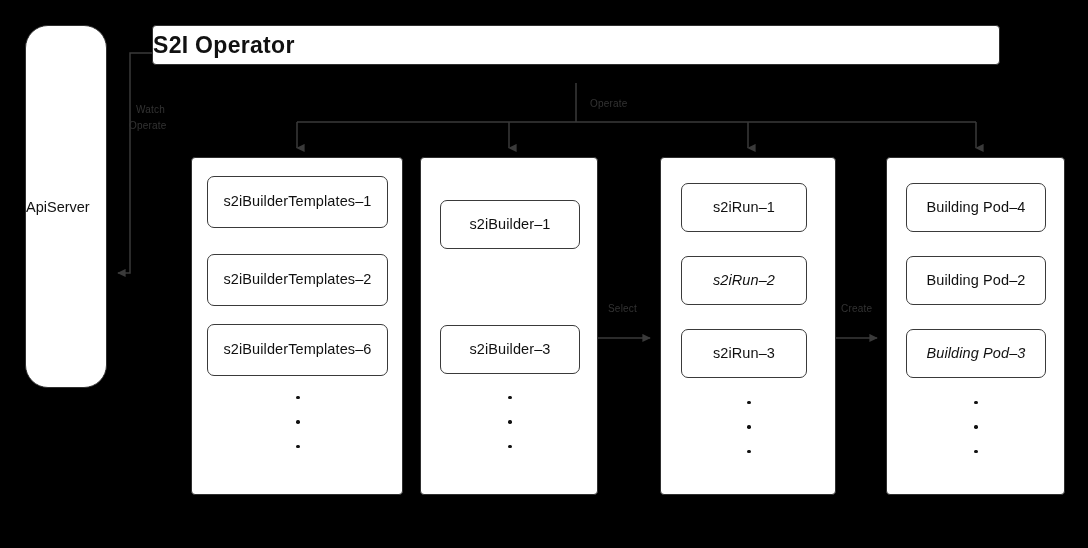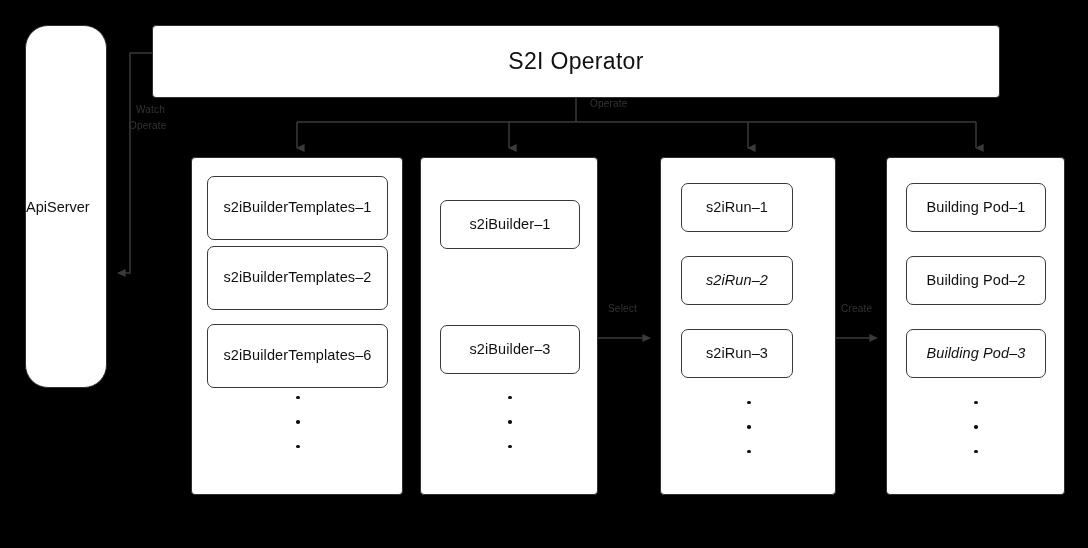--- a/index.html
+++ b/index.html
@@ -59,49 +59,50 @@
     font-size: 14.5px;
     color: #111111;
     text-align: center;
   }
 
   
   #operator-panel {
     left: 152px;
     top: 25px;
     width: 848px;
-    height: 73px;
-    display: flex;
-    align-items: center;
-    justify-content: center;
+    height: 40px;
+    display: flex;
+    align-items: center;
+    justify-content: flex-start;
+    font-weight: bold;
   }
   #operator-title {
     font-size: 23px;
     color: #111111;
     letter-spacing: 0.3px;
   }
 
   
   #col-0-panel { left: 191px;  top: 157px; width: 212px; height: 338px; }
   #col-1-panel { left: 420px;  top: 157px; width: 178px; height: 338px; }
   #col-2-panel { left: 660px;  top: 157px; width: 176px; height: 338px; }
   #col-3-panel { left: 886px;  top: 157px; width: 179px; height: 338px; }
 
   
-  #col-0-panel .node-box { left: 15px; width: 181px; height: 64px; }
+  #col-0-panel .node-box { left: 15px; width: 181px; height: 52px; }
   #col-0-panel .n0 { top: 18px; }
-  #col-0-panel .n1 { top: 88px; }
+  #col-0-panel .n1 { top: 96px; }
   #col-0-panel .n2 { top: 166px; }
 
   #col-1-panel .node-box { left: 19px; width: 140px; height: 49px; }
   #col-1-panel .n0 { top: 19px; margin-top: 23px; }
   #col-1-panel .n1 { top: 93px; }
   #col-1-panel .n2 { top: 167px; }
 
-  #col-2-panel .node-box { left: 20px; width: 112px; height: 49px; }
+  #col-2-panel .node-box { left: 20px; width: 126px; height: 49px; }
   #col-2-panel .n0 { top: 25px; }
   #col-2-panel .n1 { top: 98px; font-style: italic; }
   #col-2-panel .n2 { top: 171px; }
 
   #col-3-panel .node-box { left: 19px; width: 140px; height: 49px; }
   #col-3-panel .n0 { top: 25px; }
   #col-3-panel .n1 { top: 98px; }
   #col-3-panel .n2 { top: 171px; font-style: italic; }
 
   
@@ -228,21 +229,21 @@
     <div class="node-box n1">s2iRun–2</div>
     <div class="node-box n2">s2iRun–3</div>
     <div class="ellipsis">
       <span></span>
         <span></span>
         <span></span>
     </div>
   </div>
 
   <div class="panel" id="col-3-panel">
-    <div class="node-box n0">Building Pod–1</div>
+    <div class="node-box n0">Building Pod–4</div>
     <div class="node-box n1">Building Pod–2</div>
     <div class="node-box n2">Building Pod–3</div>
     <div class="ellipsis">
       <span></span>
         <span></span>
         <span></span>
     </div>
   </div>
 
 </div>

